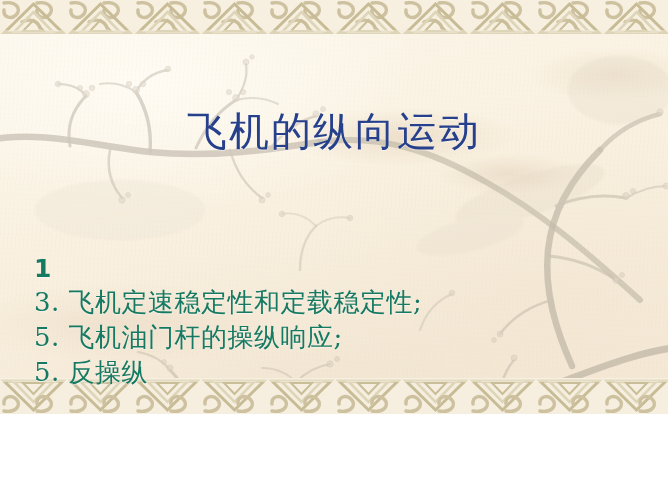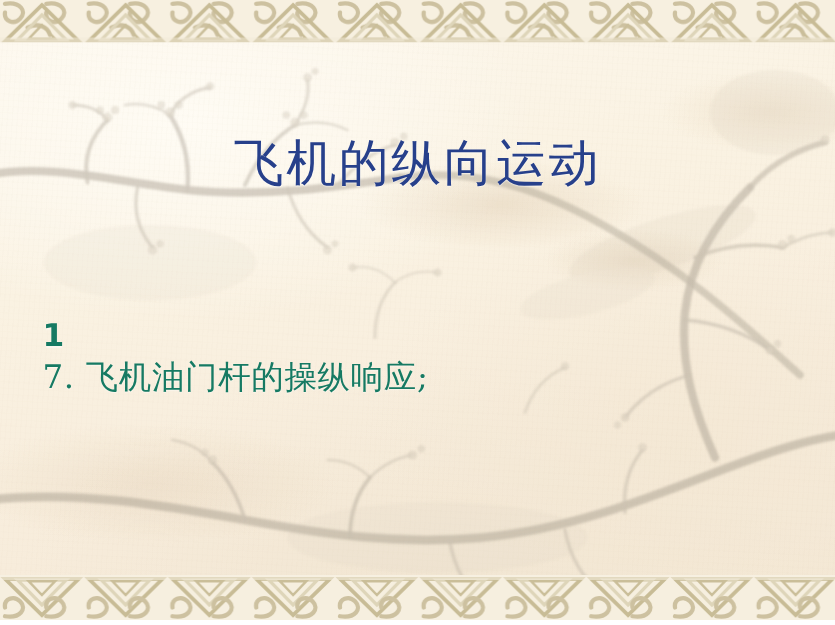--- a/index.html
+++ b/index.html
@@ -8,21 +8,21 @@
     padding: 0;
     background: #ffffff;
   }
   body {
     font-family: "DejaVu Sans", "Liberation Sans", sans-serif;
   }
 
   .slide {
     position: relative;
     width: 668px;
-    height: 496px;
+    height: 414px;
     overflow: hidden;
     background: #86efac;
   }
 
   
   .paper-base {
     position: absolute;
     inset: 0;
     background:
       radial-gradient(ellipse 60% 45% at 22% 20%, rgba(255,252,245,0.95) 0%, rgba(250,240,224,0) 70%),
@@ -284,16 +284,18 @@
       </defs>
       <rect x="0" y="0" width="668" height="36" fill="url(#keyDown)"></rect>
       <rect x="0" y="0" width="668" height="4" fill="#f7f0e1" opacity="0.55"></rect>
     </svg>
   </div>
 
   <div class="title">飞机的纵向运动</div>
 
   <div class="outline">
     <div class="outline-item first">1</div>
-    <div class="outline-item">7. 飞机油门杆的操纵响应;</div>
+    <div class="outline-item">3. 飞机定速稳定性和定载稳定性;</div>
+    <div class="outline-item">5. 飞机油门杆的操纵响应;</div>
+    <div class="outline-item">5. 反操纵</div>
   </div>
 
 </div>
 
 </body></html>

